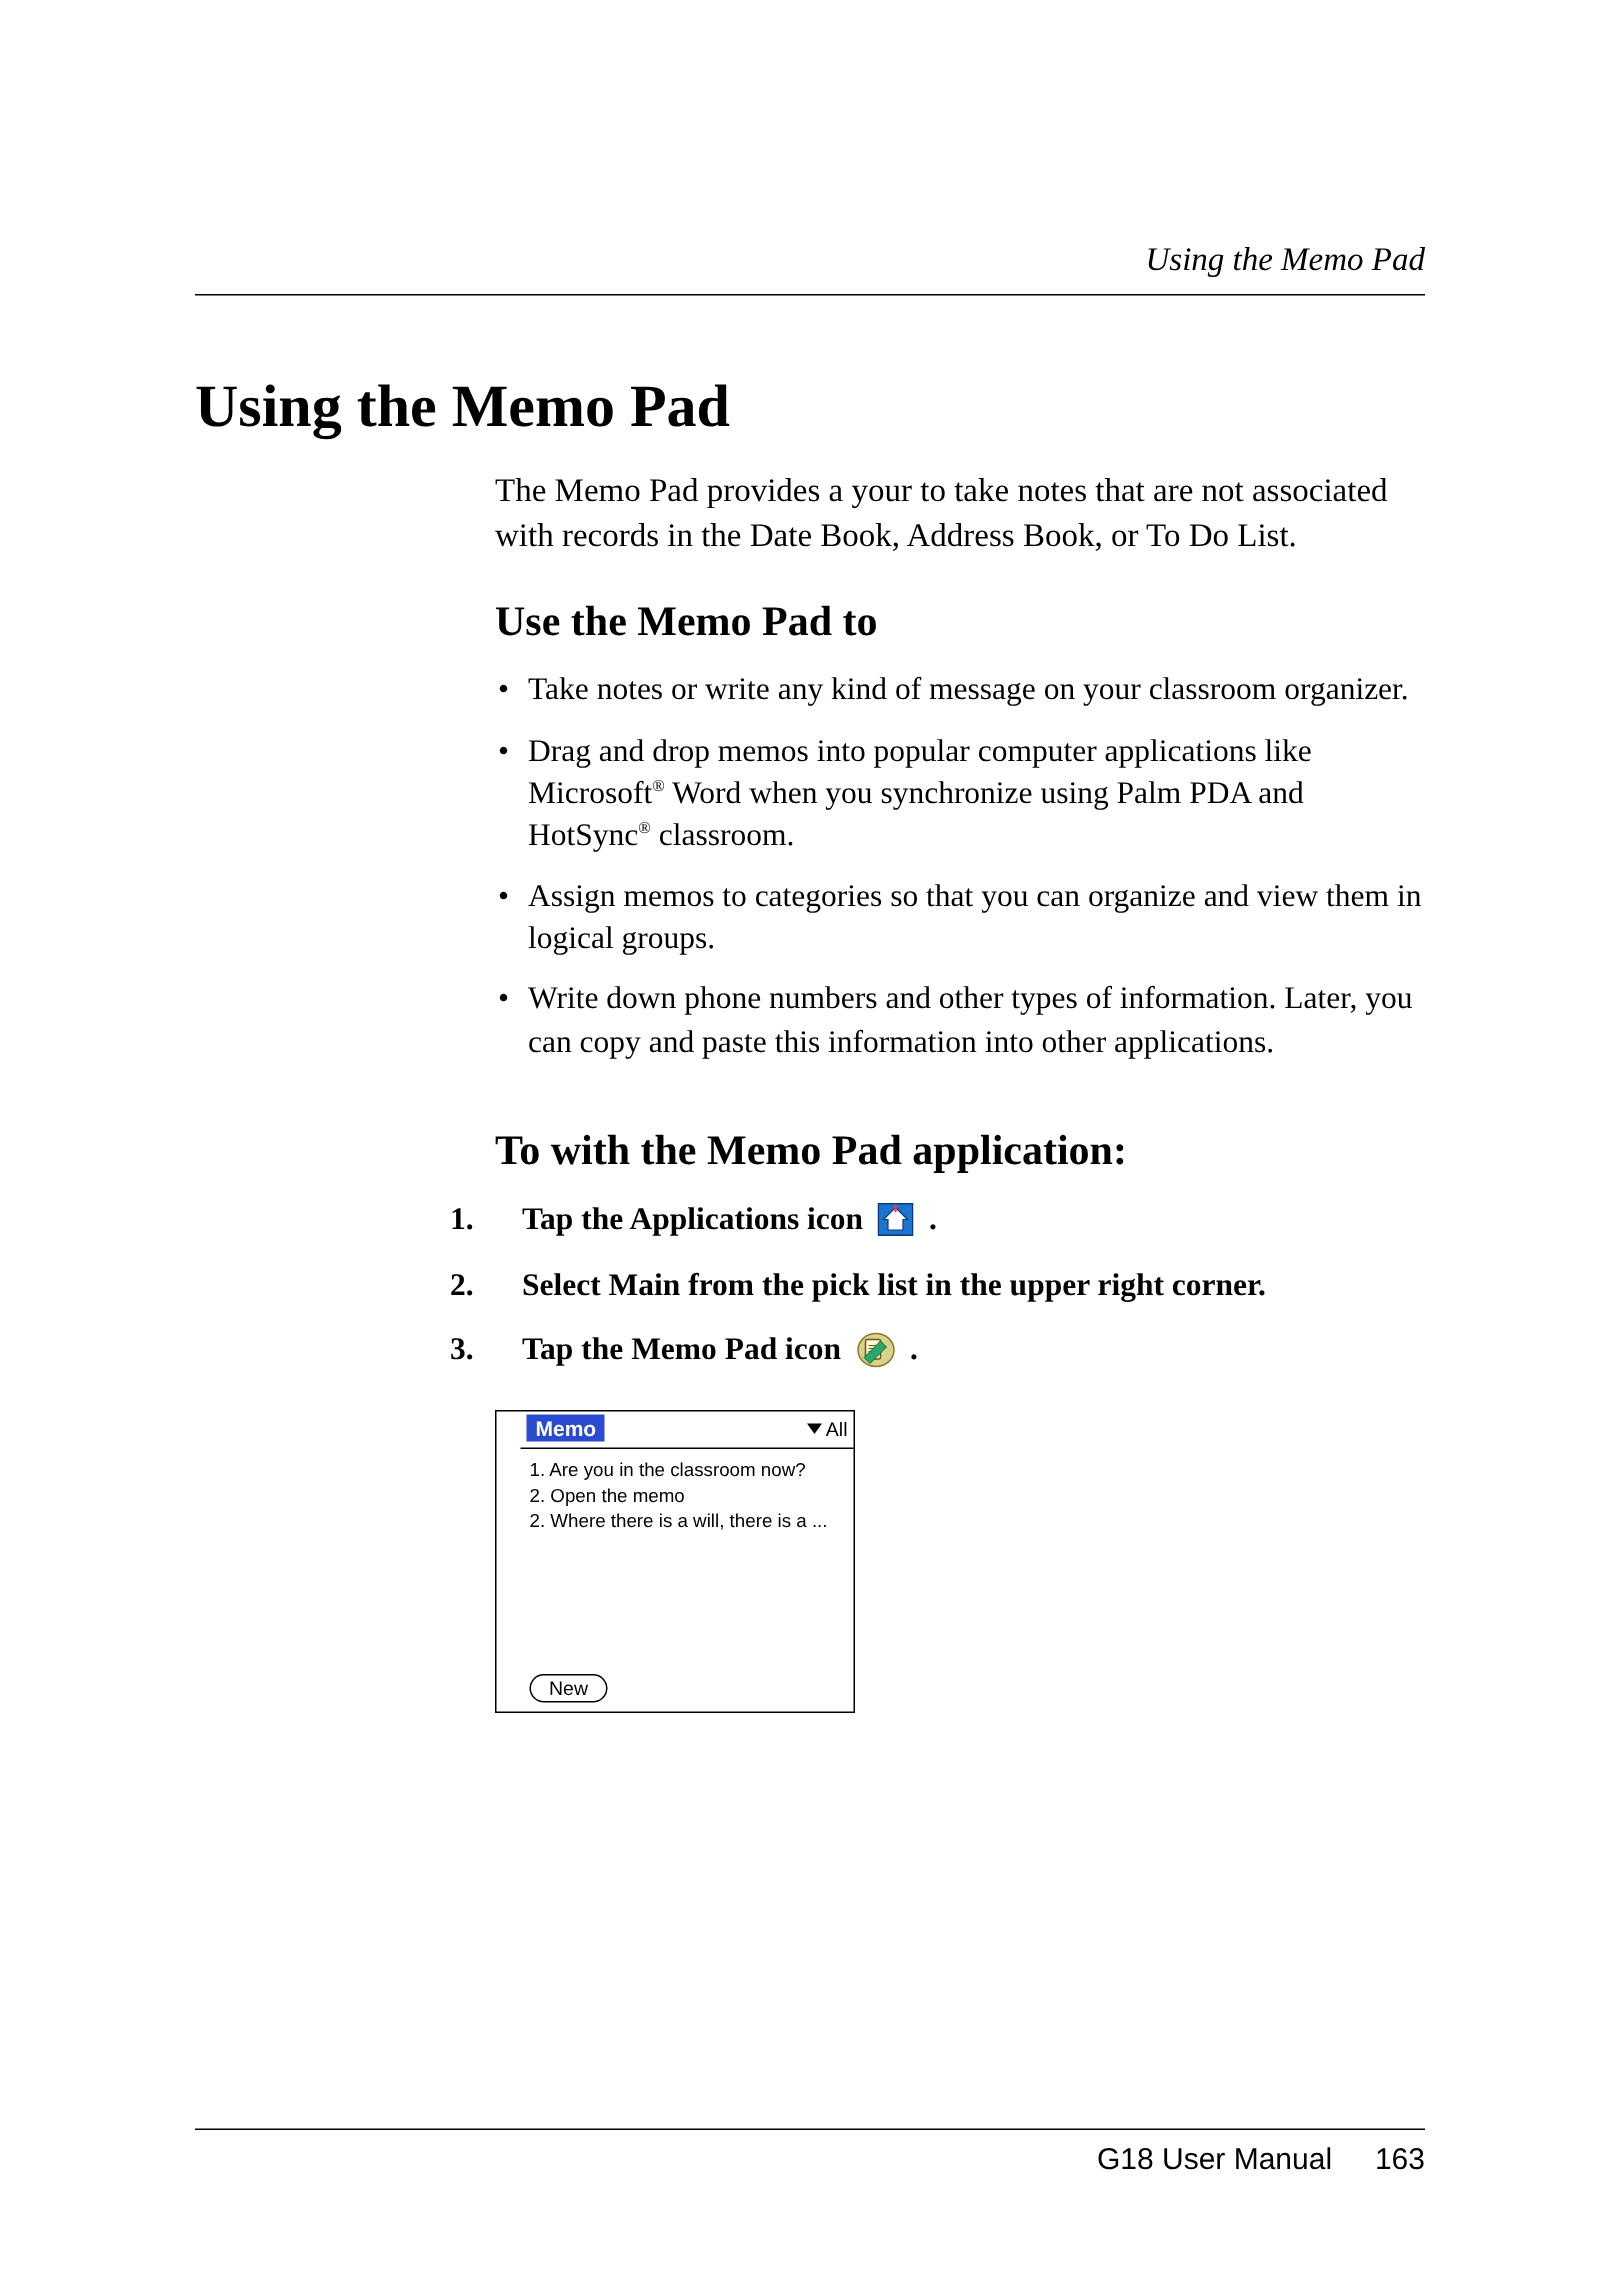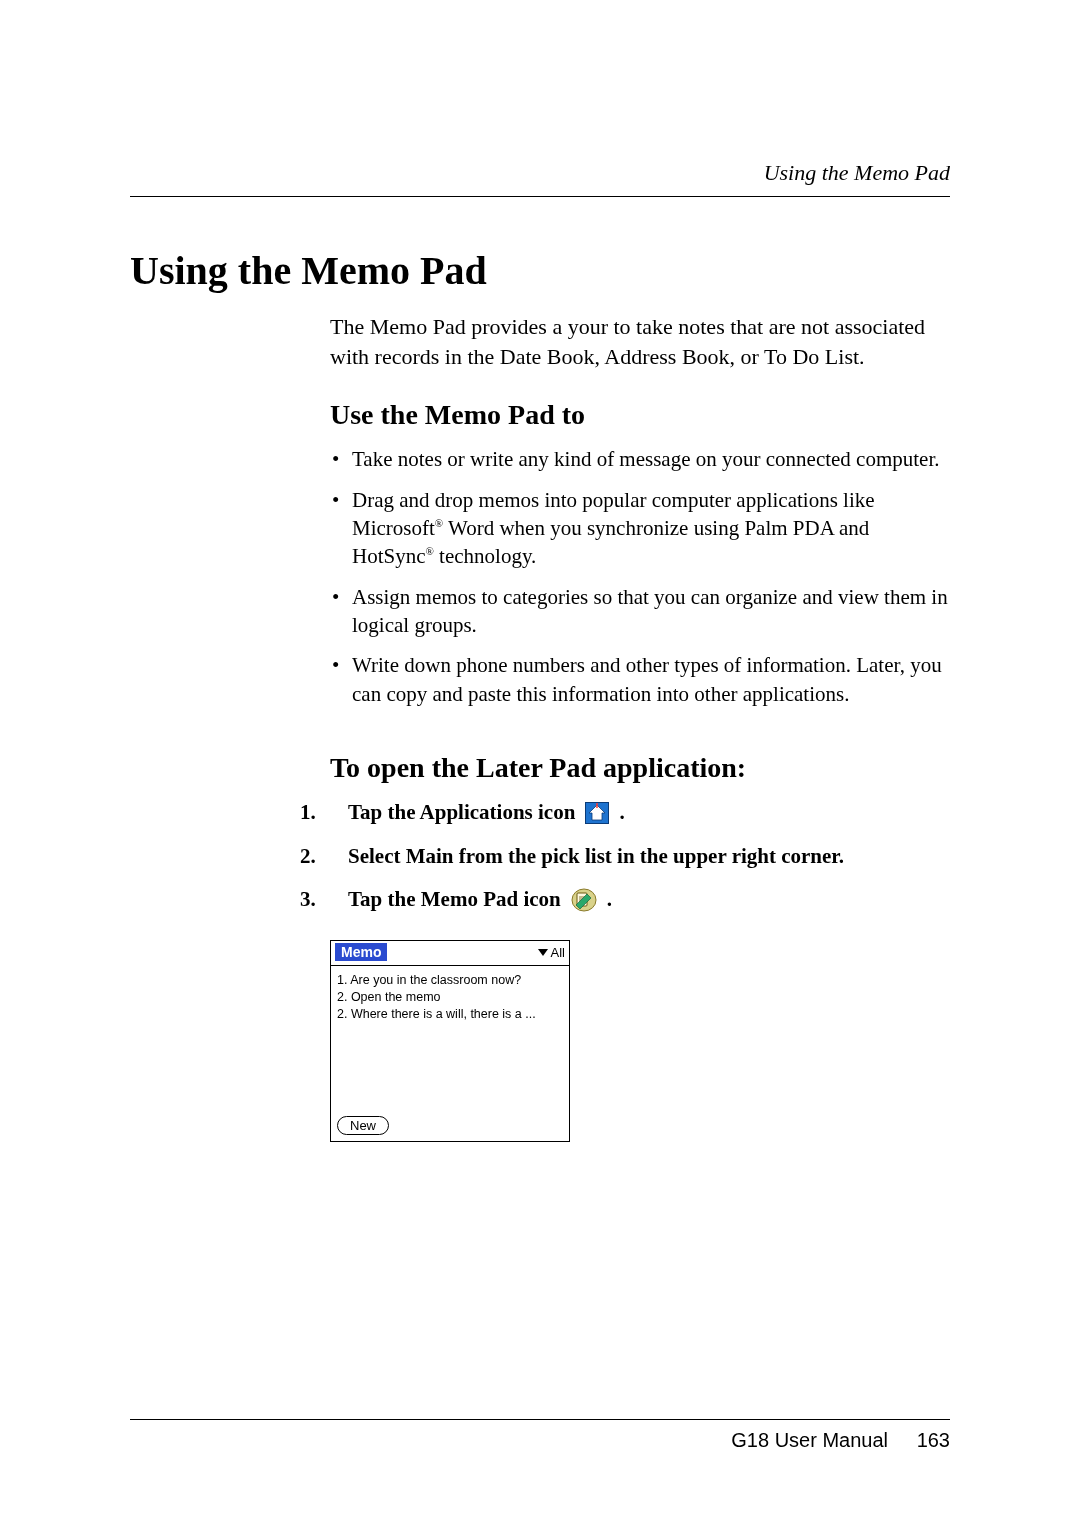--- a/index.html
+++ b/index.html
@@ -92,20 +92,21 @@
       vertical-align: middle;
     }
     
     .memo-shot {
       margin-left: 200px;
       margin-top: 26px;
       width: 240px;
       border: 1px solid #000;
       background: #fff;
       font-family: Arial, Helvetica, sans-serif;
+      padding-left: 16px;
     }
     .memo-titlebar {
       display: flex;
       align-items: center;
       justify-content: space-between;
       font-size: 14px;
       padding: 2px 4px;
     }
     .memo-title {
       background: #2a4bd0;
@@ -171,29 +172,29 @@
   <hr class="rule">
 
   <h1 class="h1">Using the Memo Pad</h1>
 
   <div class="body-indent">
     <p class="intro">The Memo Pad provides a your to take notes that are not associated with records in the Date Book, Address Book, or To Do List.</p>
 
     <h2 class="h2">Use the Memo Pad to</h2>
 
     <ul class="bullets">
-      <li>Take notes or write any kind of message on your connected computer.</li>
+      <li>Take notes or write any kind of message on your classroom organizer.</li>
       <li>
-        <span>Drag and drop memos into popular computer applications like Microsoft</span><span class="reg">®</span><span> Word when you synchronize using Palm PDA and HotSync</span><span class="reg">®</span><span> technology.</span>
+        <span>Drag and drop memos into popular computer applications like Microsoft</span><span class="reg">®</span><span> Word when you synchronize using Palm PDA and HotSync</span><span class="reg">®</span><span> classroom.</span>
       </li>
       <li>Assign memos to categories so that you can organize and view them in logical groups.</li>
       <li>Write down phone numbers and other types of information. Later, you can copy and paste this information into other applications.</li>
     </ul>
 
-    <h2 class="h2">To open the Later Pad application:</h2>
+    <h2 class="h2">To with the Memo Pad application:</h2>
   </div>
 
   <ol class="steps body-indent" style="margin-left:170px;">
     <li>
       <span class="step-num">1.</span>
       <span class="step-text">Tap the Applications icon</span>
       <span class="icon-box">
         <svg width="24" height="22" viewBox="0 0 24 22">
           <rect x="0.5" y="0.5" width="23" height="21" fill="#1e73cf" stroke="#0a3b78"></rect>
           <polygon points="12,3 20,11 17,11 17,18 7,18 7,11 4,11" fill="#ffffff" stroke="#0a3b78" stroke-width="0.8"></polygon>

